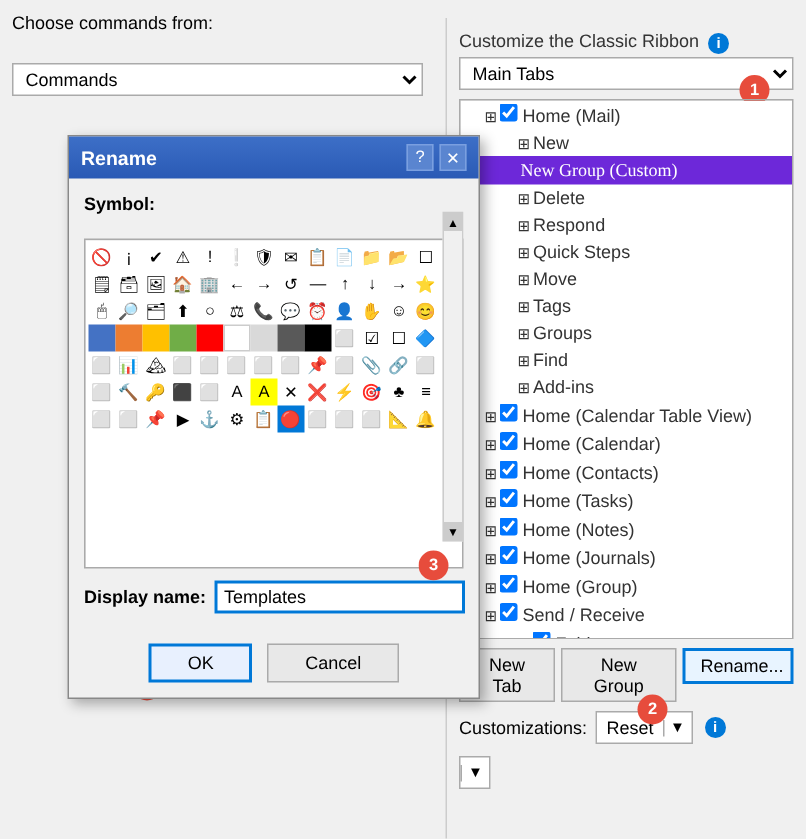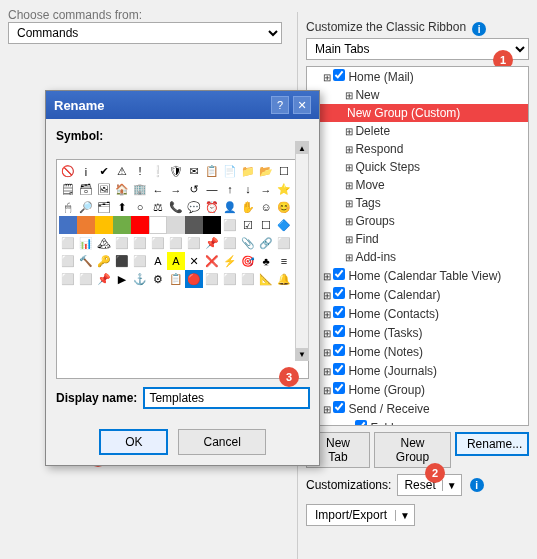--- a/index.html
+++ b/index.html
@@ -51,22 +51,23 @@
 
     .tree-item {
       padding: 2px 4px;
       cursor: default;
       white-space: nowrap;
       font-size: 12px;
       color: #333;
     }
 
     .tree-item.selected {
-      background: #ef4444;
+      background: #6d28d9;
       color: white;
+      font-family: Liberation Serif, serif;
     }
 
     .tree-item-indent1 { padding-left: 16px; }
     .tree-item-indent2 { padding-left: 38px; }
     .tree-item-indent3 { padding-left: 40px; }
 
     .plus-icon { font-size: 10px; margin-right: 2px; }
 
     
     .bottom-buttons {
@@ -109,22 +110,22 @@
       position: absolute;
       top: 0; left: 0;
       width: 290px;
       height: 559px;
       background: #f0f0f0;
       padding: 8px;
     }
 
     .left-panel-title {
       font-size: 12px;
-      color: #737373;
-      margin-bottom: 0;
+      color: #000000;
+      margin-bottom: 20px;
     }
 
     .commands-dropdown {
       width: 100%;
       margin-bottom: 6px;
       padding: 2px 4px;
       border: 1px solid #aaa;
       background: white;
       font-size: 12px;
       height: 22px;
@@ -395,21 +396,20 @@
     <span>Customizations:</span>
     <div style="display:flex;align-items:center;border:1px solid #aaa;background:white;height:22px;">
       <span style="padding:0 6px;font-size:12px;">Reset</span>
       <span style="padding:0 4px;border-left:1px solid #aaa;font-size:10px;cursor:pointer;">▼</span>
     </div>
     <span class="info-icon">i</span>
   </div>
 
   <div class="import-export-row">
     <div style="display:flex;align-items:center;border:1px solid #aaa;background:white;height:22px;margin-top:4px;">
-      <span style="padding:0 8px;font-size:12px;">Import/Export</span>
       <span style="padding:0 4px;border-left:1px solid #aaa;font-size:10px;cursor:pointer;">▼</span>
     </div>
   </div>
 </div>
 
 <div class="modal">
 
   <div class="modal-titlebar">
     <span>Rename</span>
     <div class="modal-titlebar-controls">

